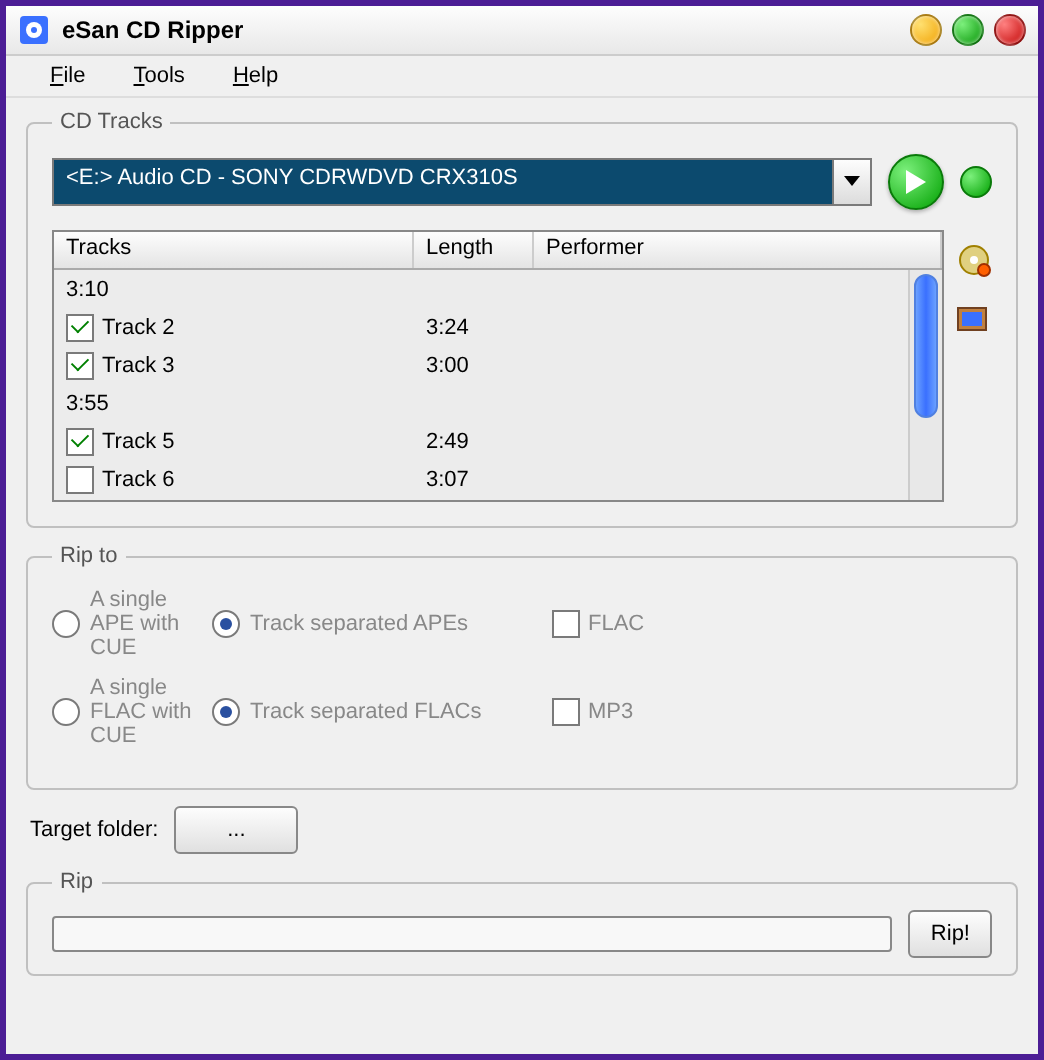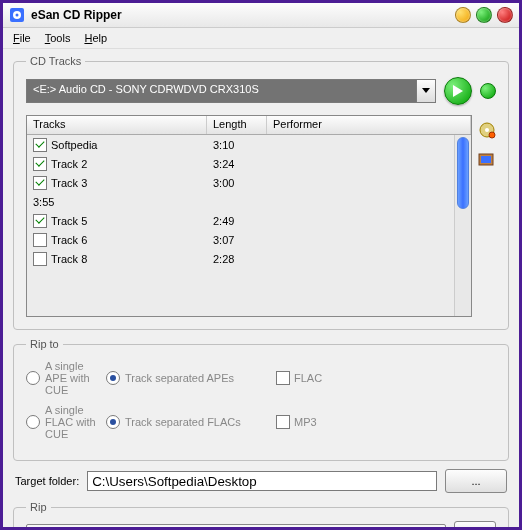--- a/index.html
+++ b/index.html
@@ -5,34 +5,34 @@
 html,body{margin:0;padding:0;font-family:"Segoe UI",Tahoma,Arial,sans-serif;font-size:11px;color:#000;background:#fff}
 .window{width:522px;height:530px;box-sizing:border-box;border:3px solid #4c1d95;background:#f0f0f0;display:flex;flex-direction:column;position:relative}
 .titlebar{height:24px;background:linear-gradient(#fdfdfd,#e8e8e8);border-bottom:1px solid #ccc;display:flex;align-items:center;padding:0 6px}
 .tb-icon{width:16px;height:16px;display:flex;align-items:center;justify-content:center;margin-right:6px}
 .tb-title{flex:1;font-weight:bold;font-size:12px}
 .tb-btns{display:flex;gap:5px}
 .tb-btn{width:14px;height:14px;border-radius:50%;border:1px solid rgba(0,0,0,.3);box-shadow:inset 0 0 2px rgba(255,255,255,.7)}
 .tb-min{background:radial-gradient(circle at 30% 30%,#ffe070,#f0a000)}
 .tb-max{background:radial-gradient(circle at 30% 30%,#7cf07c,#009000)}
 .tb-cls{background:radial-gradient(circle at 30% 30%,#ff8080,#c00000)}
-.menubar{height:20px;background:#f0f0f0;display:flex;align-items:center;padding:0 4px;gap:2px;border-bottom:1px solid #ddd}
+.menubar{height:20px;background:#f0f0f0;display:flex;align-items:center;padding:0 16px;gap:12px;border-bottom:1px solid #ddd}
 .menu-item{padding:2px 6px;cursor:default}
 .menu-item .ul{text-decoration:underline}
 .content{flex:1;padding:6px 10px 8px;overflow:hidden}
 fieldset{border:1px solid #c0c0c0;border-radius:4px;margin:0 0 8px 0;padding:10px 12px 12px}
 legend{padding:0 4px;color:#555}
 .drive-row{display:flex;align-items:center;gap:8px;margin-bottom:10px}
 .combo{flex:1;height:22px;display:flex;background:#fff;border:1px solid #7a7a7a}
-.combo-val{flex:1;background:#737373;color:#fff;padding:3px 6px;white-space:nowrap;overflow:hidden}
+.combo-val{flex:1;background:#0c4a6e;color:#fff;padding:3px 6px;white-space:nowrap;overflow:hidden}
 .combo-btn{width:18px;background:linear-gradient(#fdfdfd,#dcdcdc);border-left:1px solid #7a7a7a;display:flex;align-items:center;justify-content:center}
 .play-btn{width:26px;height:26px;border-radius:50%;background:radial-gradient(circle at 30% 30%,#7cf07c,#00a000);border:1px solid #0a7a0a;display:flex;align-items:center;justify-content:center;box-shadow:0 1px 2px rgba(0,0,0,.3)}
 .stop-btn{width:14px;height:14px;border-radius:50%;background:radial-gradient(circle at 30% 30%,#7cf07c,#00a000);border:1px solid #0a7a0a}
 .tracks-area{display:flex;gap:6px}
-.tracklist-wrap{flex:1;border:1px solid #888;background:#fff;height:202px;box-sizing:border-box;display:flex;flex-direction:column}
+.tracklist-wrap{flex:1;border:1px solid #888;background:#fff;height:136px;box-sizing:border-box;display:flex;flex-direction:column}
 .tl-head{display:flex;background:linear-gradient(#fdfdfd,#e4e4e4);border-bottom:1px solid #aaa;height:18px}
 .tl-head > div{border-right:1px solid #ccc;padding:2px 6px;box-sizing:border-box}
 .col-t{width:180px}
 .col-l{width:60px}
 .col-p{flex:1}
 .tl-body{flex:1;overflow:hidden;position:relative;background:#ececec}
 .tl-row{display:flex;height:19px;align-items:center}
 .tl-row > div{box-sizing:border-box;padding:0 6px}
 .chk{width:12px;height:12px;border:1px solid #7a7a7a;background:#fff;display:inline-flex;align-items:center;justify-content:center;margin-right:4px;flex-shrink:0}
 .chk.on::after{content:"";width:7px;height:4px;border-left:1.5px solid #008000;border-bottom:1.5px solid #008000;transform:rotate(-45deg) translate(1px,-1px)}
@@ -100,24 +100,20 @@
       </div>
       <div class="tracks-area">
         <div class="tracklist-wrap">
           <div class="tl-head">
             <div class="col-t">Tracks</div>
             <div class="col-l">Length</div>
             <div class="col-p">Performer</div>
           </div>
           <div class="tl-body" id="tl-body">
             <div class="tl-row">
-                <div class="col-t cell-t">
-                  <span class="chk on"></span>
-                  <span>Softpedia</span>
-                </div>
                 <div class="col-l">3:10</div>
                 <div class="col-p"></div>
               </div>
               <div class="tl-row">
                 <div class="col-t cell-t">
                   <span class="chk on"></span>
                   <span>Track 2</span>
                 </div>
                 <div class="col-l">3:24</div>
                 <div class="col-p"></div>
@@ -210,21 +206,20 @@
             <span class="chk"></span>
             <span>MP3</span>
           </div>
         <div></div>
           <div></div>
       </div>
     </fieldset>
 
     <div class="tfolder-row">
       <span class="tfolder-lbl">Target folder:</span>
-      <input class="tfolder-input" value="C:\Users\Softpedia\Desktop" style="">
       <div class="browse-btn">
           <span>...</span>
         </div>
     </div>
 
     <fieldset class="rip-fs">
       <legend>Rip</legend>
       <div class="rip-row">
         <div class="progress"></div>
         <div class="rip-btn">

